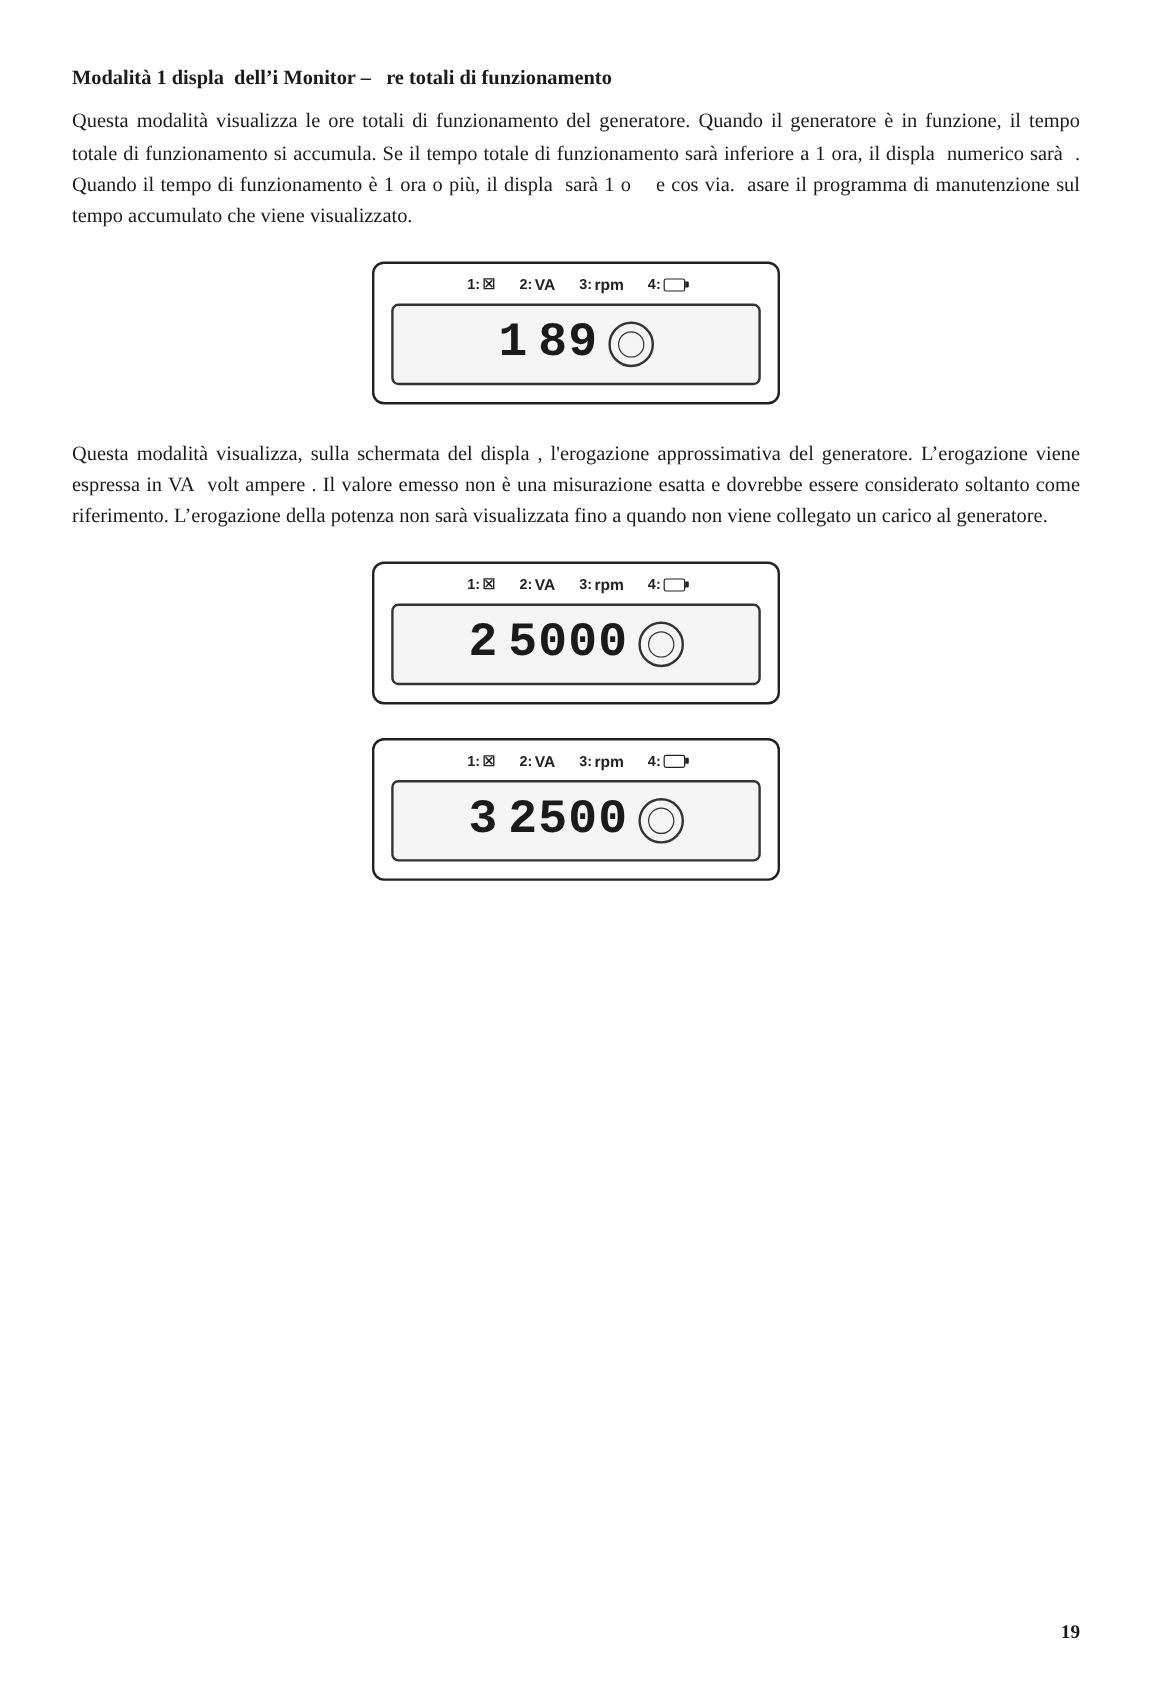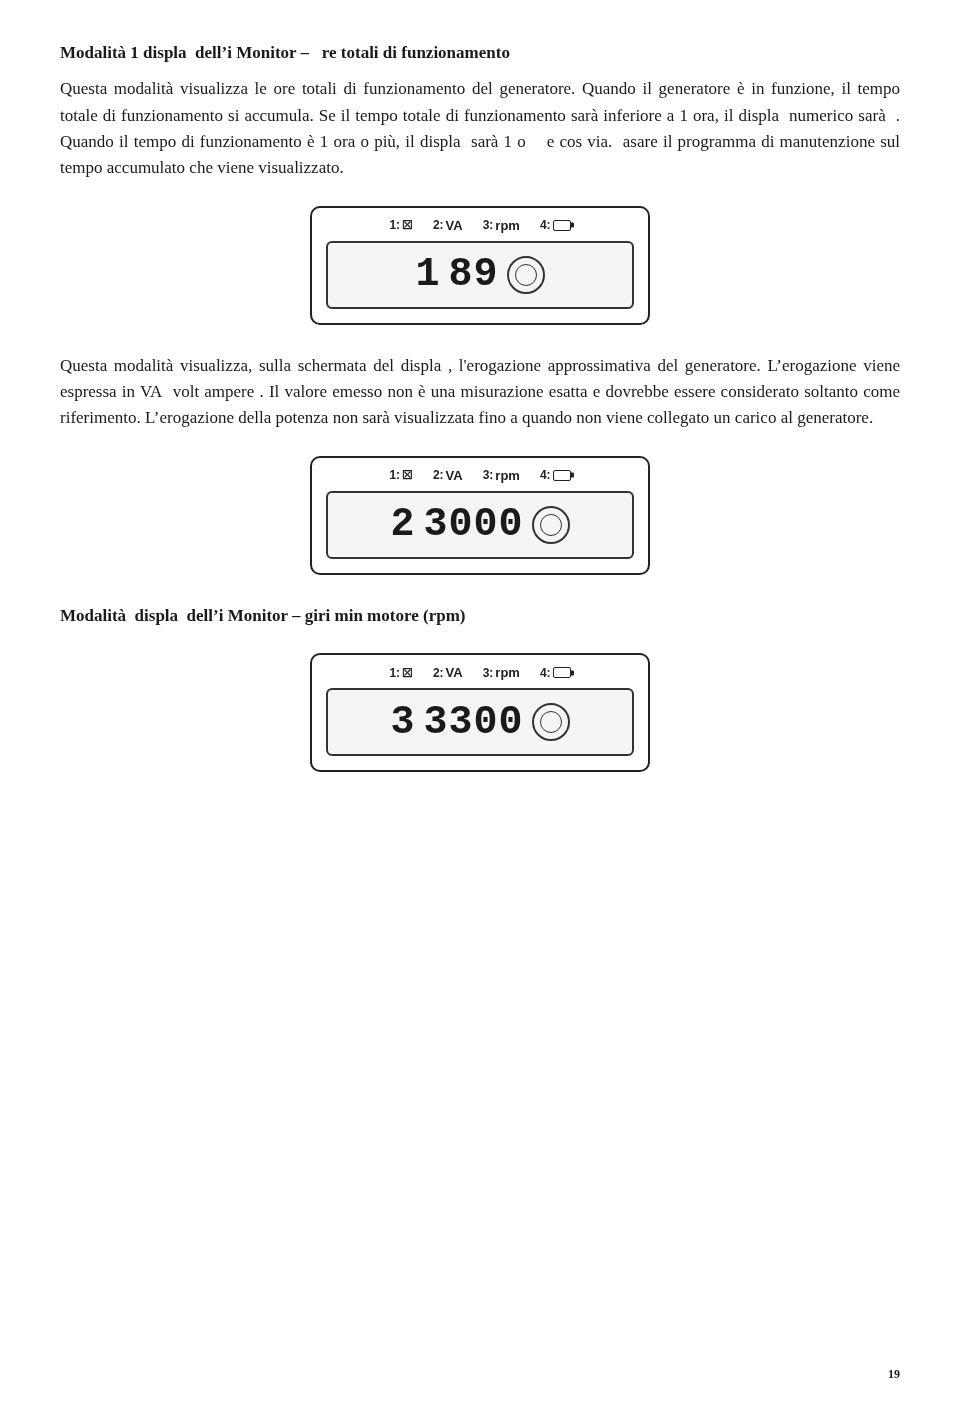--- a/index.html
+++ b/index.html
@@ -10,21 +10,21 @@
       font-size: 17px;
       color: #1a1a1a;
       width: 960px;
       min-height: 1422px;
       padding: 40px 60px 60px 60px;
       position: relative;
     }
 
     .page-content {
       max-width: 840px;
-      margin: 0 auto;
+      margin: 12px auto;
     }
 
     p {
       line-height: 1.55;
       margin-bottom: 10px;
       text-align: justify;
     }
 
     .display-figure {
       display: flex;
@@ -116,23 +116,23 @@
 
     .circle-inner {
       width: 22px;
       height: 22px;
       border: 1.5px solid #333;
       border-radius: 50%;
     }
 
     .page-number {
       position: absolute;
-      bottom: 40px;
+      bottom: 52px;
       right: 60px;
-      font-size: 12px;
+      font-size: 16px;
       font-weight: bold;
     }
 
     
     .lcd-num {
       font-family: "Courier New", monospace;
       font-size: 40px;
       font-weight: 900;
       color: #1a1a1a;
       letter-spacing: 1px;
@@ -208,31 +208,28 @@
           <span class="num">3:</span>
           <span>rpm</span>
         </span>
         <span>
           <span class="num">4:</span>
           <span class="batt-icon"></span>
         </span>
       </div>
       <div class="display-screen">
         <span class="lcd-num">2</span>
-        <span class="lcd-num">3000</span>
+        <span class="lcd-num">5000</span>
         <div class="circle-indicator">
           <div class="circle-inner"></div>
         </div>
       </div>
     </div>
   </div>
 
-  <p>
-    <strong>Modalità&nbsp; displa&nbsp; dell’i Monitor – giri min motore (rpm)</strong>
-  </p>
 
   <div class="display-figure">
     <div class="monitor-display">
       <div class="mode-indicators">
         <span>
           <span class="num">1:</span>
           <span class="mode-icon">☒</span>
         </span>
         <span>
           <span class="num">2:</span>
@@ -242,21 +239,21 @@
           <span class="num">3:</span>
           <span>rpm</span>
         </span>
         <span>
           <span class="num">4:</span>
           <span class="batt-icon"></span>
         </span>
       </div>
       <div class="display-screen">
         <span class="lcd-num">3</span>
-        <span class="lcd-num">3300</span>
+        <span class="lcd-num">2500</span>
         <div class="circle-indicator">
           <div class="circle-inner"></div>
         </div>
       </div>
     </div>
   </div>
 
 </div>
 
 <div class="page-number">19</div>

